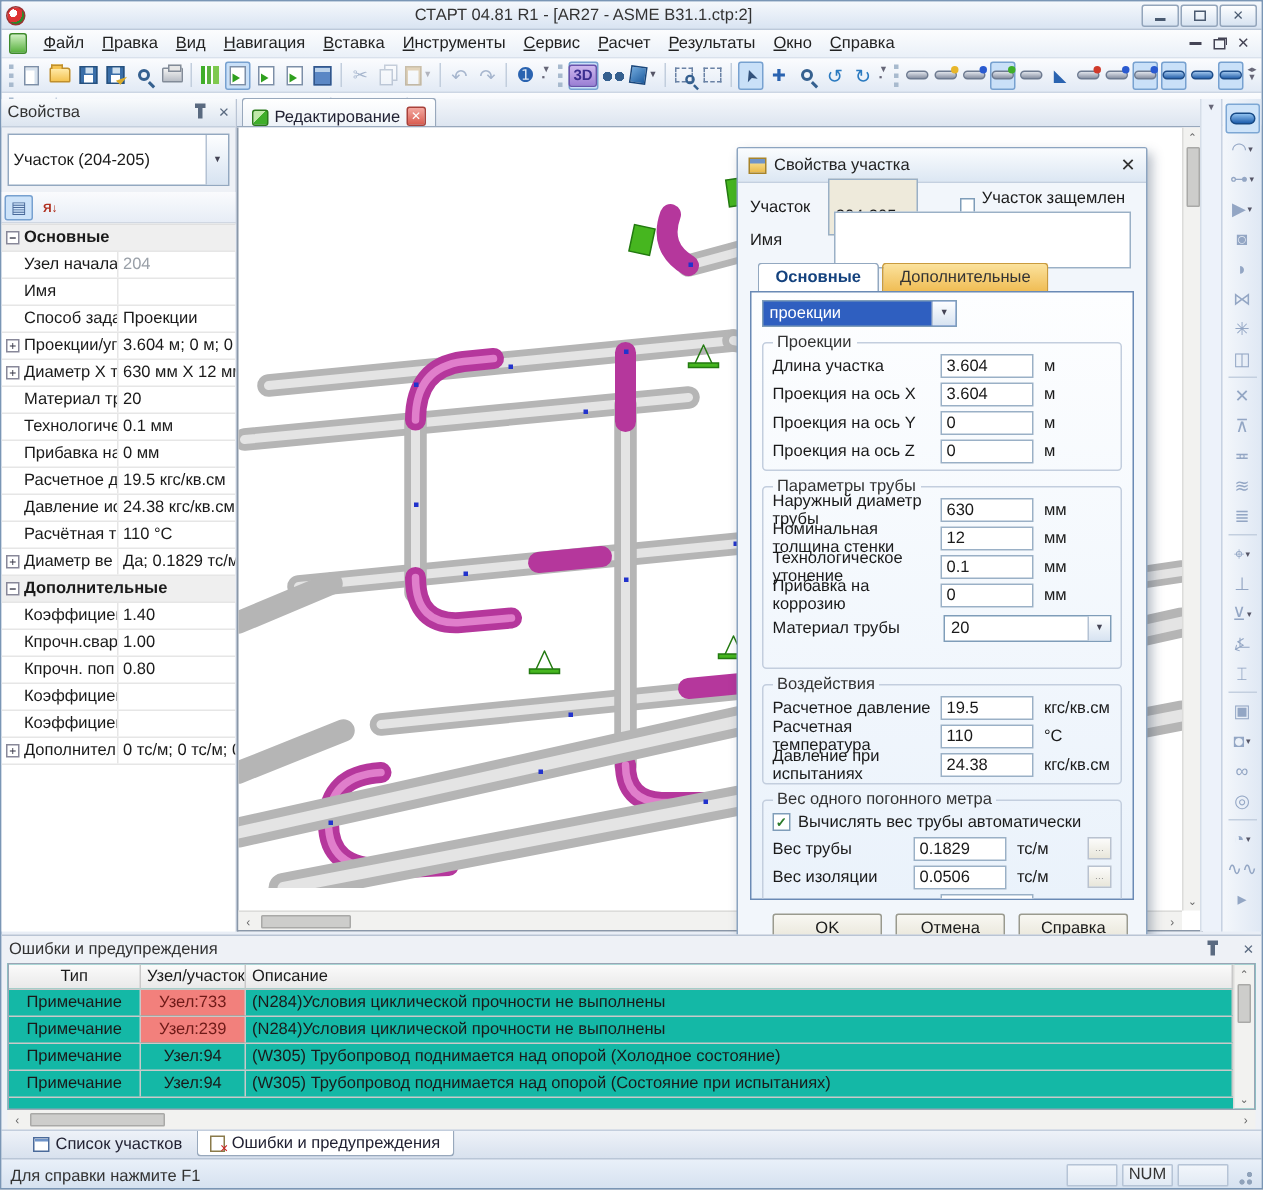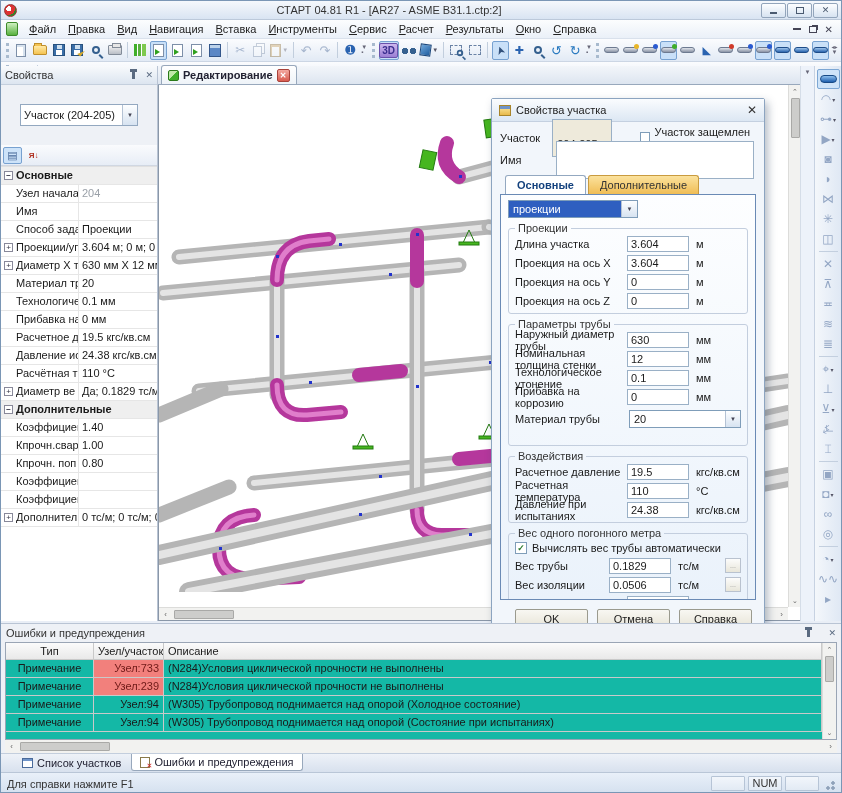--- a/index.html
+++ b/index.html
@@ -84,42 +84,42 @@
 
 .main{position:absolute;left:0;top:65px;right:0;bottom:171px}
 
 
 .props{position:absolute;left:0;top:16px;width:157px;bottom:0;background:#eef1f6;border-right:1px solid #b9c4d4;display:flex;flex-direction:column}
 .phead{height:19px;display:flex;align-items:center;background:linear-gradient(#f8fafc,#dce5f0);border-bottom:1px solid #c4cfdd;padding:0 4px;color:#333}
 .phead .cap{flex:1}
 .pin{width:3px;height:8px;background:#5a6a80;position:relative;margin-right:10px}
 .pin::before{content:"";position:absolute;left:-2px;top:-2px;width:7px;height:3px;background:#5a6a80}
 .xsm{color:#5a6a80;font-size:9px}
-.pcombo{margin:19px;height:22px;border:1px solid #93a8c0;background:#fff;display:flex;align-items:center}
+.pcombo{margin:4px;height:35px;border:1px solid #93a8c0;background:#fff;display:flex;align-items:center}
 .pcombo .txt{flex:1;padding-left:3px}
 .cbtn{width:15px;height:100%;background:linear-gradient(#fdfeff,#d7e3f1);border-left:1px solid #b4c2d4;display:flex;align-items:center;justify-content:center;font-size:6px;color:#445}
 .ptb{height:21px;display:flex;align-items:center;background:linear-gradient(#fafbfd,#e7edf6);border-bottom:1px solid #d0d7e2;padding:0 2px;gap:2px}
 .ptbtn{width:19px;height:17px;display:flex;align-items:center;justify-content:center;font-size:11px;color:#445;border:1px solid transparent;border-radius:2px}
 .ptbtn.on{background:#cde3f9;border-color:#77a1d0}
 .g-cat::before{content:"▤";color:#4a6a9a}
 .g-az{font-size:8px;color:#b03020;font-weight:bold}
 .pgrid{flex:1;background:#fff;overflow:hidden;border-top:1px solid #e0e0e0}
 .prow{display:flex;height:18px;line-height:17px;border-bottom:1px solid #e6e6e6}
 .prow .exp{width:15px;display:flex;align-items:center;justify-content:center}
 .ebox{width:9px;height:9px;border:1px solid #889;background:#fff;font-size:8px;line-height:7px;text-align:center;color:#334}
 .prow .pn{width:63px;border-right:1px solid #e6e6e6;overflow:hidden;white-space:nowrap}
 .prow .pv{flex:1;padding-left:3px;overflow:hidden;white-space:nowrap}
 .pgroup{background:#efefef;font-weight:bold}
 .pgroup .pn{width:auto;border-right:none}
 .muted .pv{color:#9aa0a8}
 
 
 .center{position:absolute;left:157px;top:0;width:644px;bottom:0}
 .tabstrip{height:19px;background:linear-gradient(#f3f6fa,#dde5f0);border-bottom:1px solid #98a8bc;display:flex;align-items:flex-end;padding-left:3px}
-.dtab{height:19px;display:flex;align-items:center;gap:4px;padding:0 6px;background:linear-gradient(#ffffff,#eef3f8);border:1px solid #98a8bc;border-bottom:none;border-radius:3px 3px 0 0;font-weight:bold;color:#223}
+.dtab{height:19px;display:flex;align-items:flex-end;gap:4px;padding:0 6px;background:linear-gradient(#ffffff,#eef3f8);border:1px solid #98a8bc;border-bottom:none;border-radius:3px 3px 0 0;font-weight:normal;color:#223}
 .i-start{width:11px;height:11px;background:linear-gradient(135deg,#bfe8a8 0 45%,#3fae2a 45%);border:1px solid #2a7a1a;border-radius:2px}
 .tclose{width:13px;height:13px;background:linear-gradient(#f3a8a0,#d95c50);border:1px solid #a8413a;border-radius:2px;color:#fff;font-size:8px;line-height:11px;text-align:center}
 .vp{position:absolute;top:19px;left:0;right:0;bottom:0;background:#fff;border:1px solid #8a97a8;border-top:none}
 .vpsvg{position:absolute;left:0;top:0}
 .vpsvg path{fill:none;stroke-linecap:round;stroke-linejoin:round}
 .gb{stroke:#b5b5b5;stroke-width:15}
 .gh{stroke:#e4e4e4;stroke-width:6}
 .w19{stroke-width:20}.w8{stroke-width:8}
 .mb{stroke:#b5379c;stroke-width:14}
 .mh{stroke:#e07ecb;stroke-width:5}
@@ -178,21 +178,21 @@
 
 .errors{position:absolute;left:0;right:0;top:622px;height:130px;background:#eef1f6;border-top:1px solid #b9c4d4}
 .ehead{height:18px;display:flex;align-items:center;padding:0 5px;color:#333}
 .ehead .cap{flex:1}
 .etwrap{position:absolute;left:4px;right:4px;top:18px;bottom:13px;border:1px solid #9aa5b5;background:#14b8a6}
 .etable{position:absolute;left:0;top:0;right:14px;bottom:0}
 .erow{display:flex;height:18px;border-bottom:1px solid #c9c9c9}
 .ehdr{height:17px;background:linear-gradient(#fbfbfb,#e9e9e9);font-weight:normal}
 .ec{border-right:1px solid #c9c9c9;overflow:hidden;white-space:nowrap;padding:2px 4px}
 .c1{width:88px;text-align:center}
-.c2{width:70px;text-align:right}
+.c2{width:70px;text-align:center}
 .c3{flex:1}
 .red{background:#f2807c;color:#6f1a18}
 .evscroll{position:absolute;right:0;top:0;width:14px;bottom:0;border-left:1px solid #dcdcda;background:#f2f2f0;display:flex;flex-direction:column;align-items:center;font-size:7px;color:#666}
 .ehscroll{position:absolute;left:4px;right:4px;bottom:0;height:13px;background:#f2f2f0;display:flex;align-items:center;font-size:8px;color:#666}
 
 
 .btabs{position:absolute;left:0;right:0;top:752px;height:19px;background:linear-gradient(#eef2f8,#d8e1ee);border-top:1px solid #c3cedd;display:flex;align-items:flex-start;padding-left:13px;gap:2px}
 .btab{display:flex;align-items:center;gap:4px;height:17px;padding:0 8px;color:#223}
 .btab.act{background:#fff;border:1px solid #98a8bc;border-top:none;border-radius:0 0 3px 3px}
 .i-list{width:11px;height:10px;background:#fff;border:1px solid #4a6a9a;box-shadow:inset 0 2px 0 #6f94c9}

